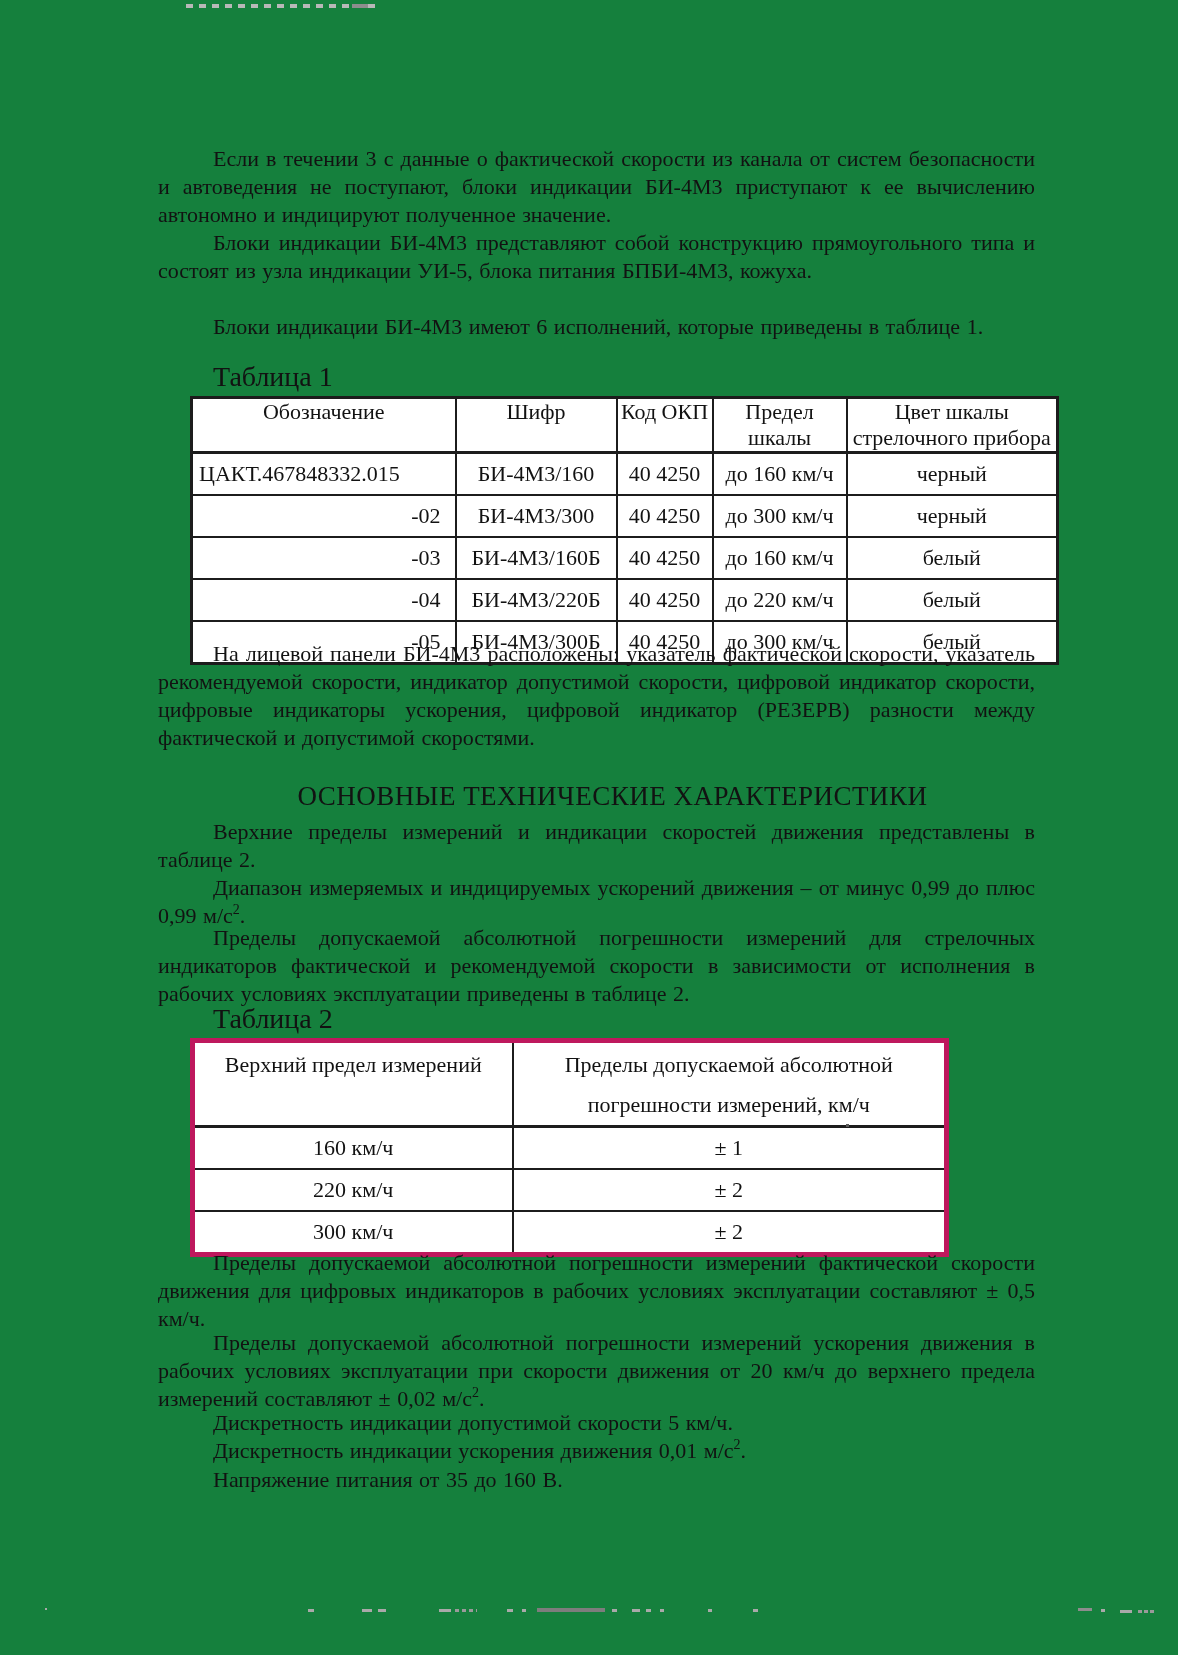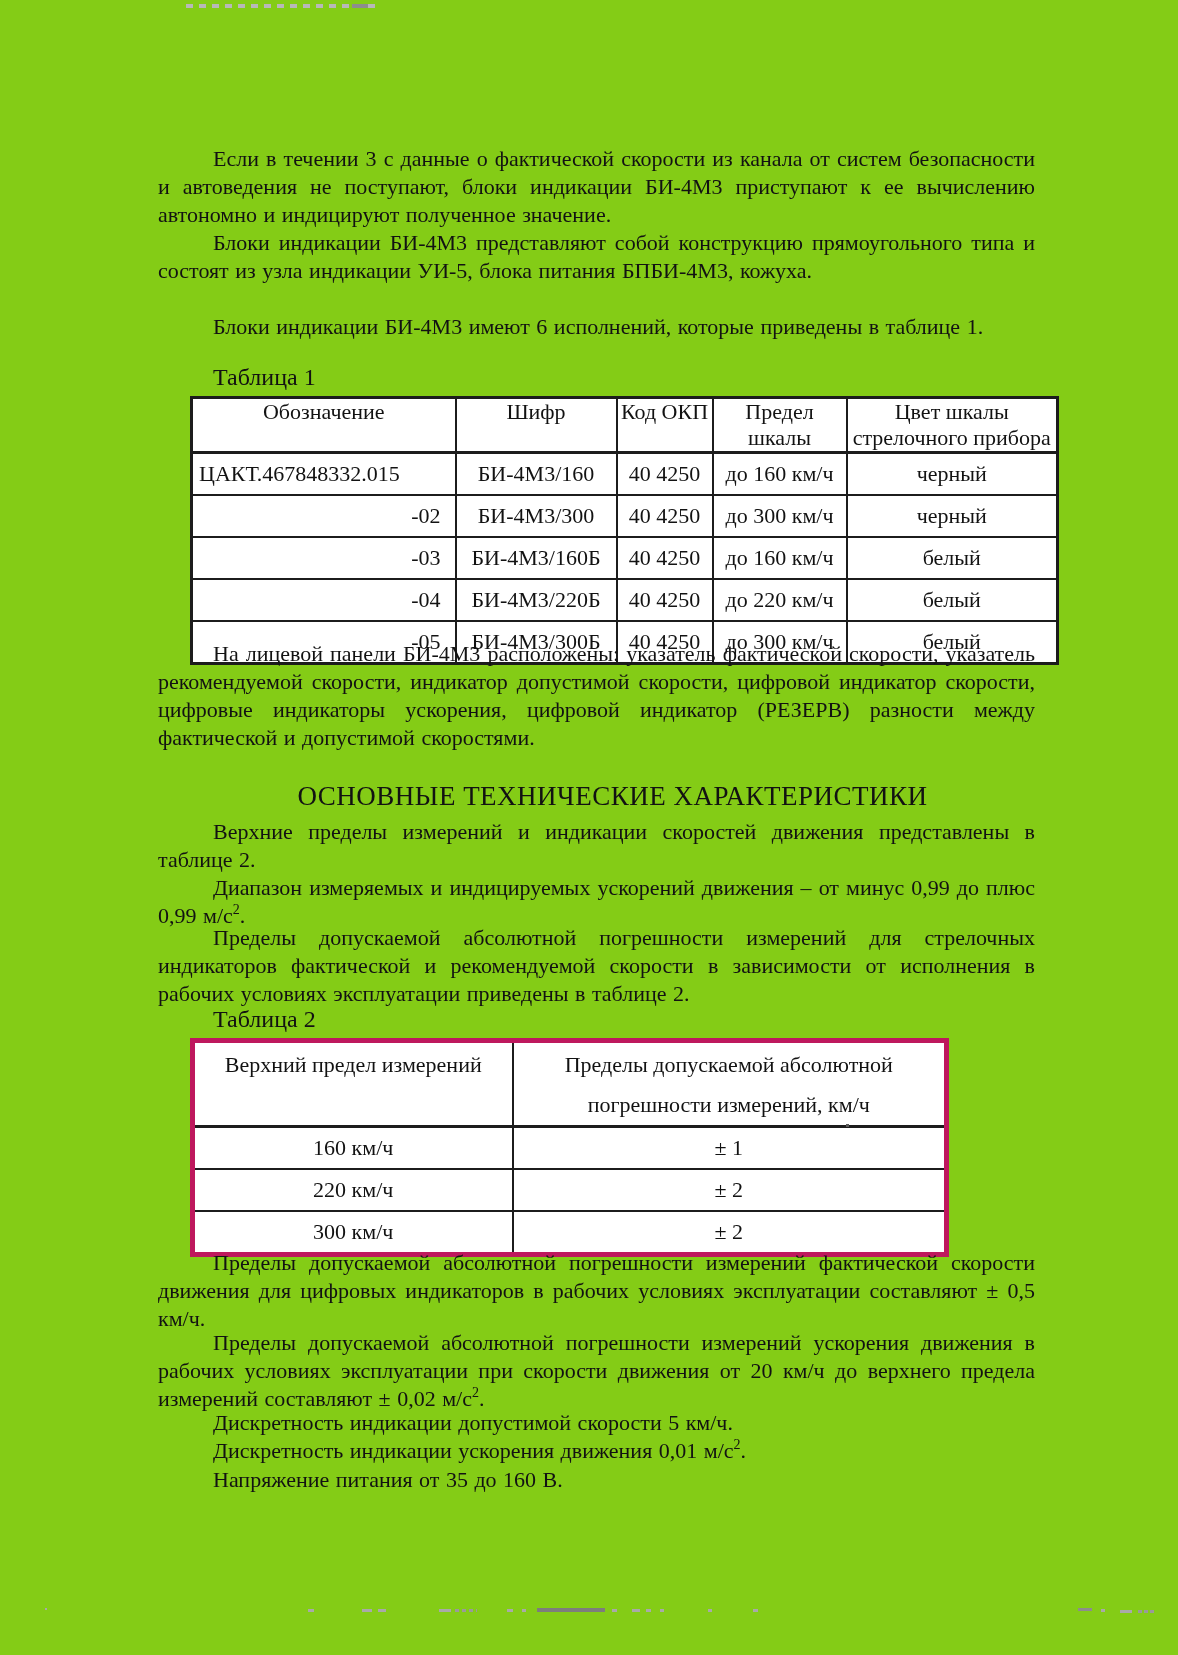--- a/index.html
+++ b/index.html
@@ -2,21 +2,21 @@
 <html lang="ru"><head>
 <meta charset="utf-8">
 <title>Scanned technical document page</title>
 <style>
   html, body { margin: 0; padding: 0; background: #e8e8e8; }
   .sheet {
     position: relative;
     width: 1178px;
     height: 1655px;
     margin: 0 auto;
-    background: #84cc16;
+    background: #15803d;
     color: #121212;
     font-family: "Liberation Serif", "DejaVu Serif", serif;
     overflow: hidden;
   }
   
   .para {
     position: absolute;
     left: 158px;
     width: 877px;
     margin: 0;
@@ -24,21 +24,21 @@
     line-height: 28px;
     text-align: justify;
     text-indent: 55px;
     word-spacing: 1px;
   }
   .para.single { text-align: left; }
   .table-caption {
     position: absolute;
     left: 213px;
     margin: 0;
-    font-size: 24px;
+    font-size: 28px;
     line-height: 26px;
   }
   .section-heading {
     position: absolute;
     left: 158px;
     width: 877px;
     margin: 16px;
     font-size: 27px;
     line-height: 32px;
     font-weight: normal;

